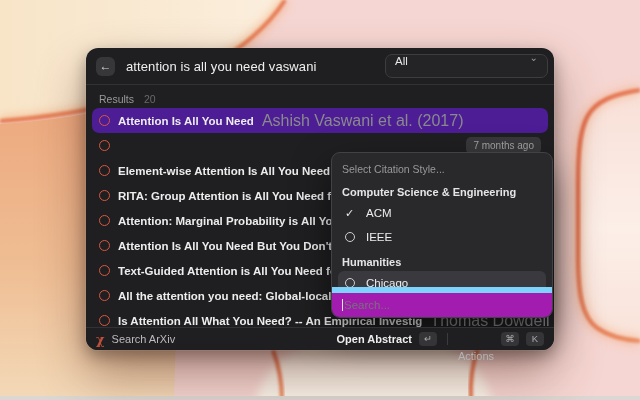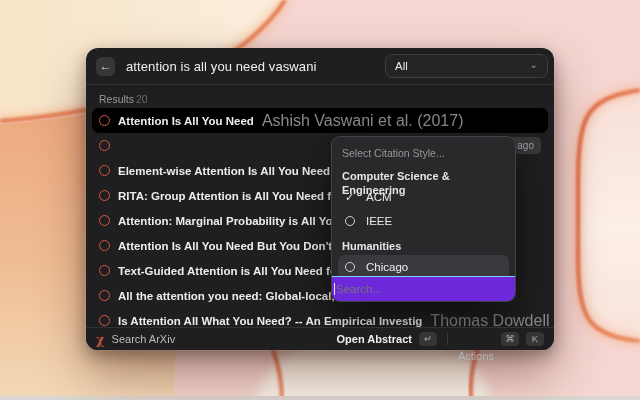--- a/index.html
+++ b/index.html
@@ -15,63 +15,63 @@
     background:#1f1f21;border-radius:12px;color:#ececee;
     box-shadow:0 24px 48px rgba(80,38,25,.45), 0 6px 16px rgba(0,0,0,.35);
     outline:1px solid rgba(255,255,255,.07);
     font-size:11.5px;
   }
   .header{display:flex;align-items:center;height:36px;padding:0 10px;gap:11px;position:relative;}
   .back-btn{width:19px;height:19px;border-radius:6px;background:#37373a;color:#d9d9db;
     display:flex;align-items:center;justify-content:center;font-size:12px;flex:none;border:none;}
   .query{font-size:13px;font-weight:500;color:#efeff0;letter-spacing:.1px;}
   .filter{position:absolute;right:6px;top:6px;width:163px;height:24px;box-sizing:border-box;
-    border:1px solid #3d3d40;background:#242426;border-radius:7px;display:flex;align-items:center;
+    border:1px solid #3d3d40;background:#242426;border-radius:7px;display:flex;align-items:flex-start;
     justify-content:space-between;padding:0 9px;font-size:11.5px;color:#e9e9eb;}
   .chev{color:#9a9a9d;font-size:10px;line-height:1;margin-top:-2px;}
   .hdiv{height:1px;background:#323235;}
-  .results{display:flex;align-items:center;gap:2px;padding:8px 13px 3px;font-size:10.5px;}
+  .results{display:flex;align-items:center;gap:10px;padding:8px 13px 3px;font-size:10.5px;}
   .results .lbl{color:#99999b;}
   .results .cnt{color:#69696c;text-align:center;}
   
   .list{position:absolute;top:60px;left:0;right:0;bottom:22px;overflow:hidden;padding:0 6px;z-index:1;}
   .row{height:25px;display:flex;align-items:center;gap:8px;padding:0 7px;border-radius:7px;}
-  .row.sel{background:#000000;}
+  .row.sel{background:#4c1d95;}
   .ring{width:9px;height:9px;border:1.5px solid #d8573f;border-radius:50%;flex:none;}
   .rtitle{font-weight:600;font-size:11.5px;color:#ededee;white-space:nowrap;}
   .rauthor{font-size:16px;color:#8a8a8d;white-space:nowrap;}
   .rspacer{flex:1;}
   .rbadge{flex:none;font-size:10px;color:#a3a3a6;background:#38383b;border-radius:5px;padding:3px 7px;white-space:nowrap;}
   
   .footer{position:absolute;left:0;right:0;bottom:0;height:22px;border-top:1px solid #323235;
     display:flex;align-items:center;padding:0 10px;gap:7px;font-size:11px;background:#1f1f21;
     border-radius:0 0 12px 12px;z-index:6;}
   .arxiv{color:#bf4f3b;font-family:"DejaVu Serif", serif;font-size:13px;font-weight:bold;line-height:1;}
   .fsrc{color:#bcbcbe;}
   .fspacer{flex:1;}
   .fprimary{color:#eeeeef;font-weight:600;}
   .key{min-width:12px;height:14px;background:#353538;border-radius:4px;color:#a9a9ac;
     display:inline-flex;align-items:center;justify-content:center;font-size:9.5px;padding:0 3px;line-height:1;}
   .fdiv{width:1px;height:12px;background:#3b3b3e;margin:0 3px;}
   .factions{color:#b3b3b6;margin-top:34px;}
   
-  .popup{position:absolute;left:245px;top:88px;width:185px;height:166px;box-sizing:border-box;
+  .popup{position:absolute;left:245px;top:104px;width:222px;height:166px;box-sizing:border-box;
     background:#29292c;border:1px solid #424246;border-radius:9px;z-index:5;overflow:hidden;
     box-shadow:0 16px 36px rgba(0,0,0,.55);}
   .pinner{padding:8px 10px 0;}
   .ptitle{font-size:10.5px;color:#98989b;margin:2px 0 10px;}
   .psection{font-size:11px;font-weight:600;color:#e5e5e7;margin:6px 0 2px;height:14px;line-height:14px;}
   .pitem{display:flex;align-items:center;gap:10px;height:24px;padding:0 5px;margin:0 -4px;border-radius:6px;
     font-size:11.5px;color:#ededee;}
   .pitem.hl{background:#3a3a3e;}
   .pico{width:13px;display:flex;justify-content:center;flex:none;}
   .check{color:#e8e8ea;font-size:11px;line-height:1;}
   .radio{width:8px;height:8px;border:1.5px solid #cfcfd2;border-radius:50%;}
-  .psearch{position:absolute;left:0;right:0;bottom:0;height:24px;background:#6d28d9;
-    border-top:1px solid #7dd3fc;display:flex;align-items:center;padding:0 2px;}
+  .psearch{position:absolute;left:0;right:0;bottom:0;height:24px;background:#a21caf;
+    border-top:6px solid #7dd3fc;display:flex;align-items:center;padding:0 10px;}
   .caret{width:1px;height:12px;background:#e9e9eb;margin-right:1px;flex:none;}
   .psearch input{background:transparent;border:none;outline:none;color:#dddddf;font-size:11.5px;width:100%;
     font-family:"Liberation Sans", sans-serif;padding:0;}
   .psearch input::placeholder{color:#747477;}
 </style>
 </head>
 <body>
 
 <svg class="bg" width="640" height="400" viewBox="0 0 640 400">
   <defs>

